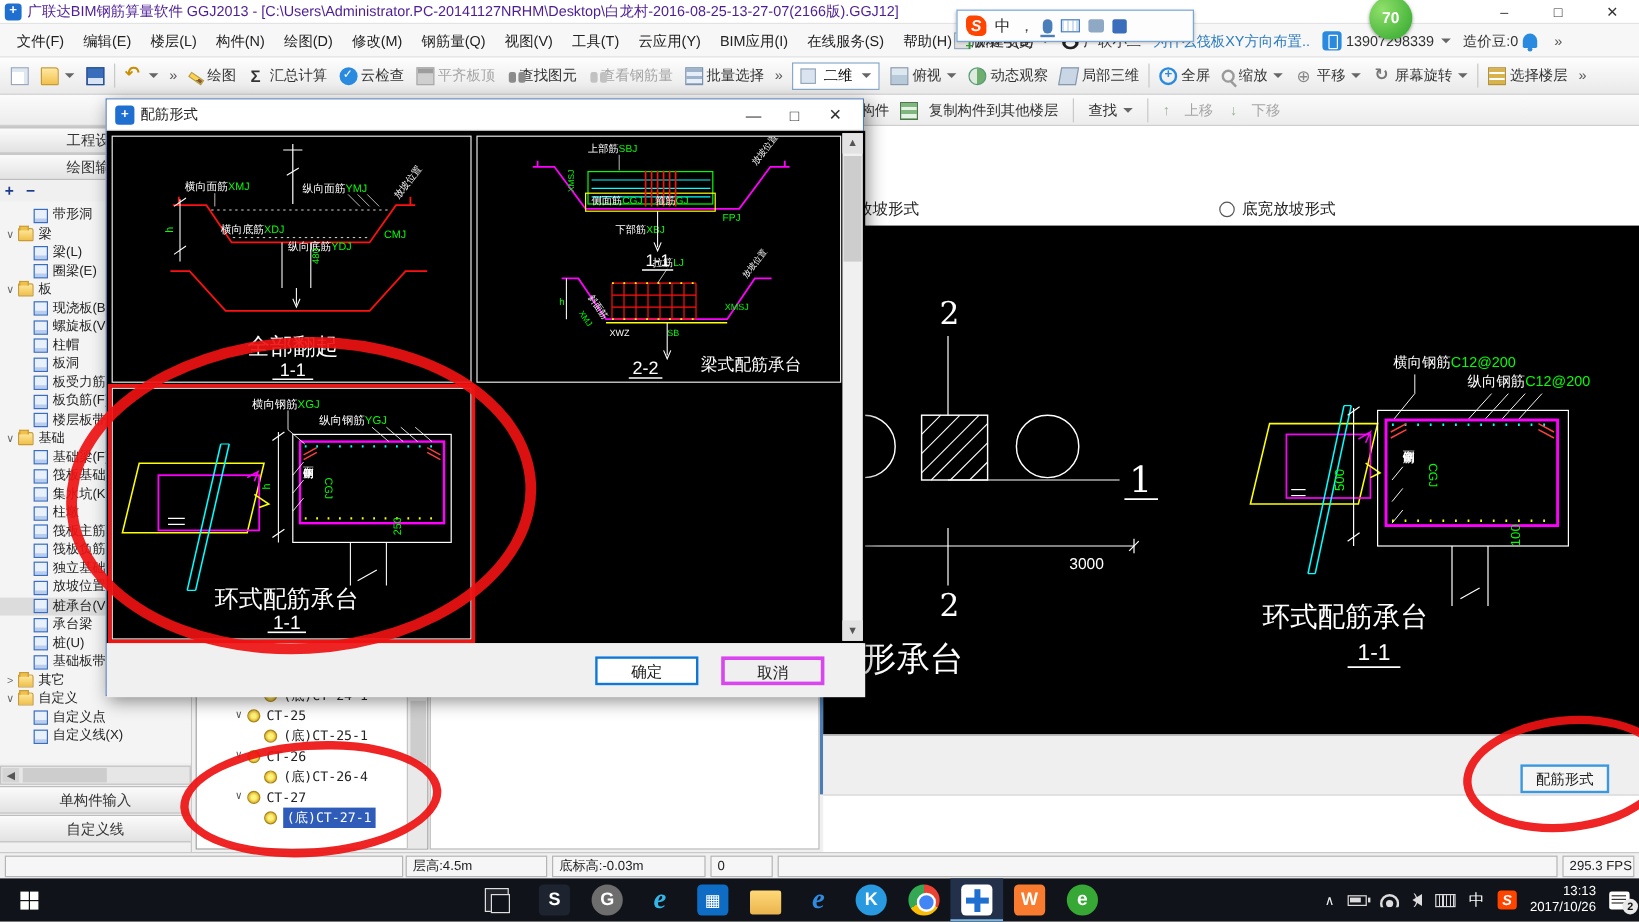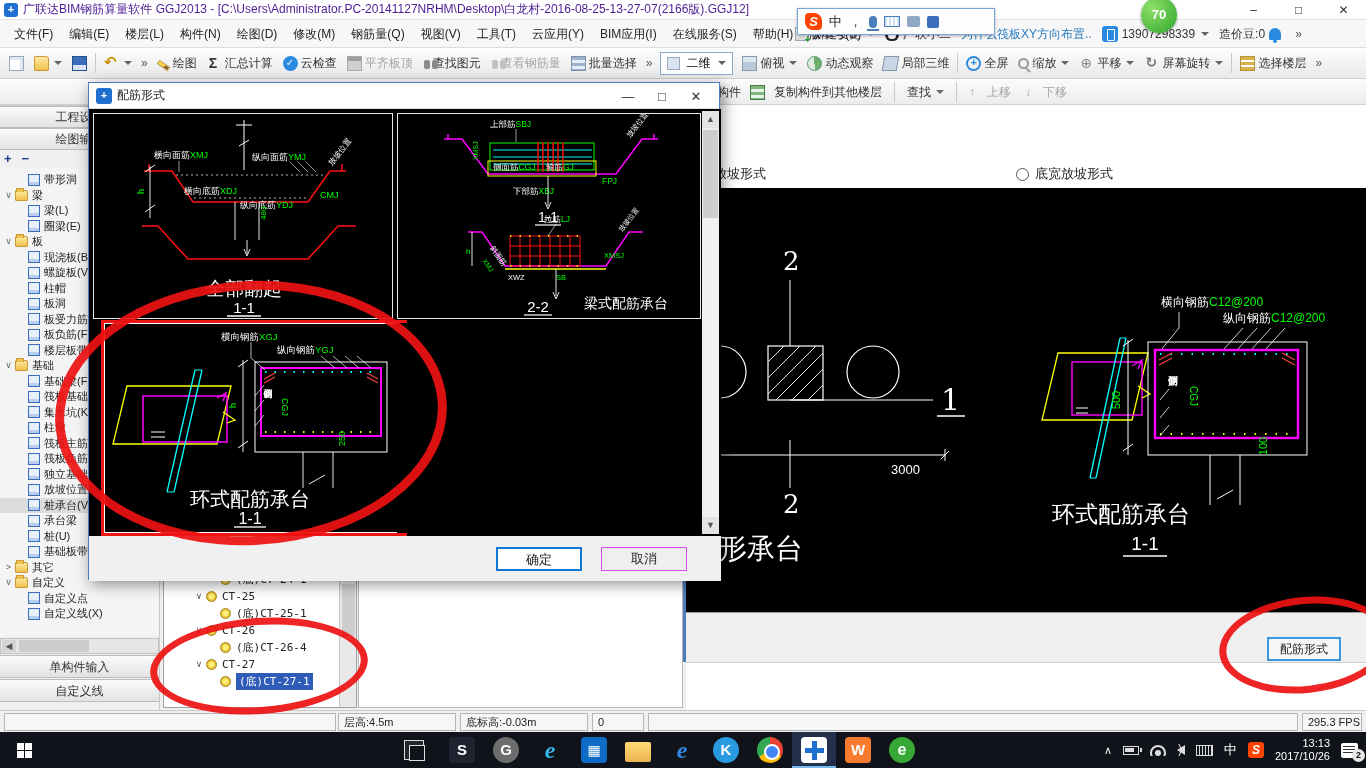--- a/index.html
+++ b/index.html
@@ -128,29 +128,29 @@
 
   
   .dialog { position:absolute; left:88px; top:82px; width:632px; height:498px; background:#f0f0f0; border:1px solid #4d7cc0; box-shadow:3px 4px 14px rgba(0,0,0,.45); z-index:50;}
   .dlg-title { height:26px; background:#fff; display:flex; align-items:center; padding-left:7px; border-bottom:1px solid #e0e0e0;}
   .dlg-title .app-ic { width:16px; height:16px; line-height:15px;}
   .dlg-title .t { font-size:12px; color:#222;}
   .dlg-ctrl { position:absolute; right:6px; top:0; height:26px; display:flex; align-items:center;}
   .dlg-ctrl span { width:34px; text-align:center; font-size:13px; color:#333;}
   .dlg-body { position:absolute; left:0; top:26px; width:632px; height:427px; background:#000;}
   .panel { position:absolute; background:#000; border:1px solid #e8e8e8;}
-  .panel.sel { border:1px solid #fff; outline:3px solid #ee1515;margin-left:11px;}
+  .panel.sel { border:1px solid #fff; outline:3px solid #ee1515;}
   .panel svg { display:block; }
   .dlg-scroll { position:absolute; left:613px; top:2px; width:17px; height:423px; background:#f0f0f0;}
   .dlg-scroll .ab { position:absolute; left:0; width:17px; height:17px; background:#e3e3e3; color:#555; font-size:9px; text-align:center; line-height:17px;}
   .dlg-scroll .th { position:absolute; left:1px; top:19px; width:15px; height:88px; background:#cdcdcd;}
   .dlg-footer { position:absolute; left:0; top:453px; width:632px; height:45px; background:#f0f0f0;}
   .dbtn { position:absolute; top:11px; width:86px; height:24px; font-size:13px; text-align:center; line-height:21px; color:#222; background:#fff;}
   .dbtn.ok { left:407px; border:2px solid #0f78d7;}
-  .dbtn.cancel { left:512px; border:1px solid #d946ef; background:#efefef;}
+  .dbtn.cancel { left:512px; border:3px solid #d946ef; background:#efefef;}
 
   
   .red-ellipse { position:absolute; border:9px solid rgba(238,17,17,.92); border-radius:50%; z-index:60; pointer-events:none;}
   .re-a { left:55px; top:281px; width:392px; height:264px; transform:rotate(-3deg);}
   .re-b { left:150px; top:618px; width:218px; height:96px; border-width:7px; transform:rotate(-4deg);}
   .re-c { left:1219px; top:597px; width:172px; height:96px; border-width:7px; transform:rotate(-6deg);}
 
   
   .statusbar { position:absolute; left:0; top:710px; width:1366px; height:22px; background:#f0f0f0; border-top:1px solid #c9c9c9; z-index:3;}
   .sbox { position:absolute; top:2px; height:18px; border:1px solid #b5b5b5; font-size:11px; color:#222; line-height:16px; padding:0 5px; background:#f6f6f6; white-space:nowrap; overflow:hidden;}

